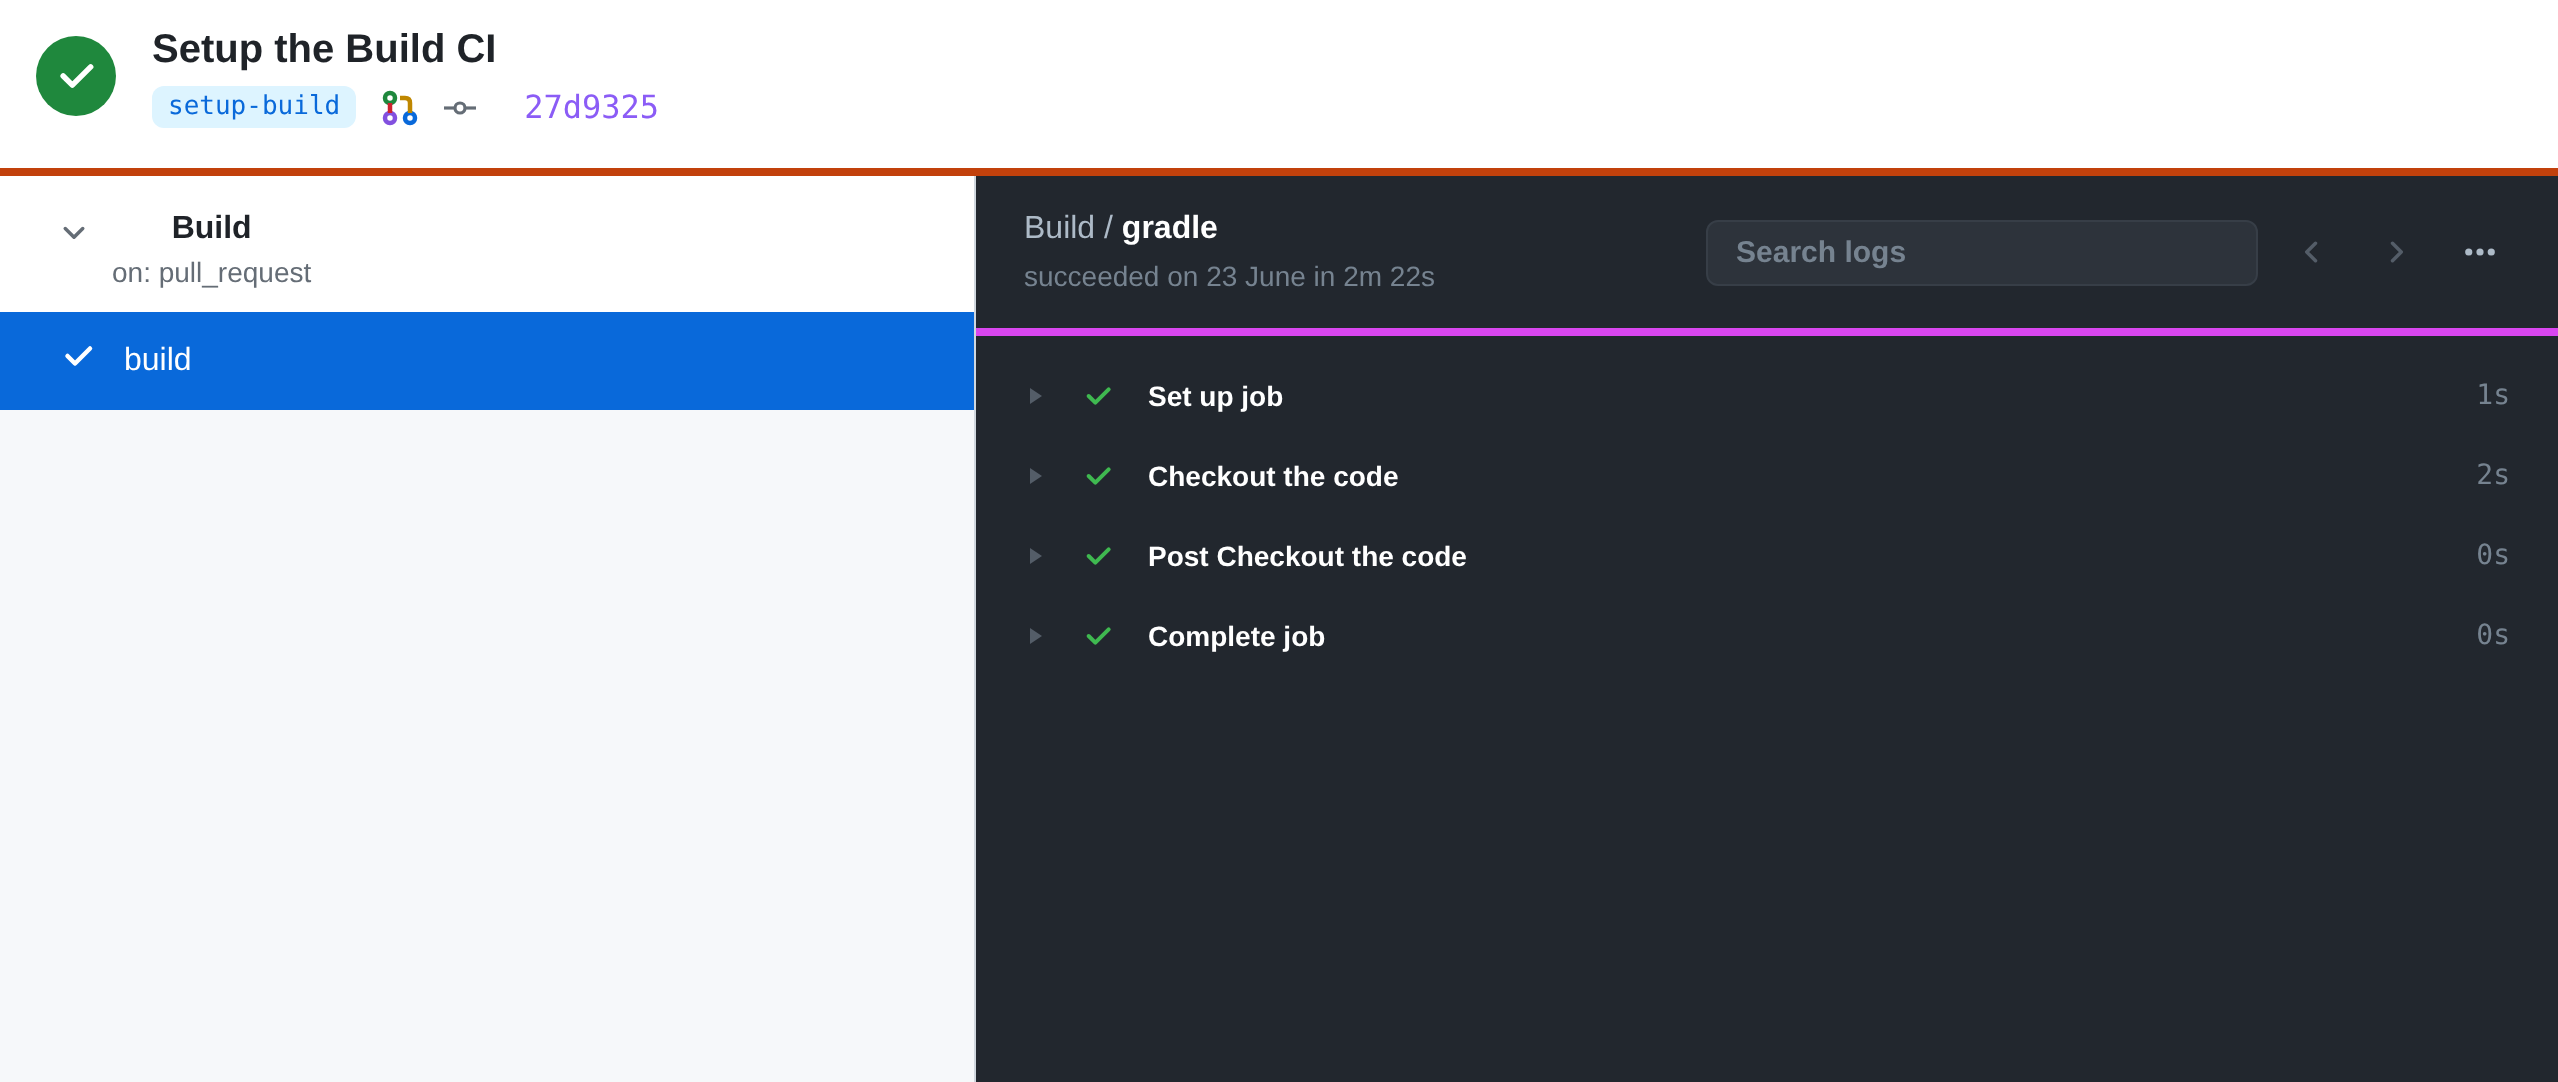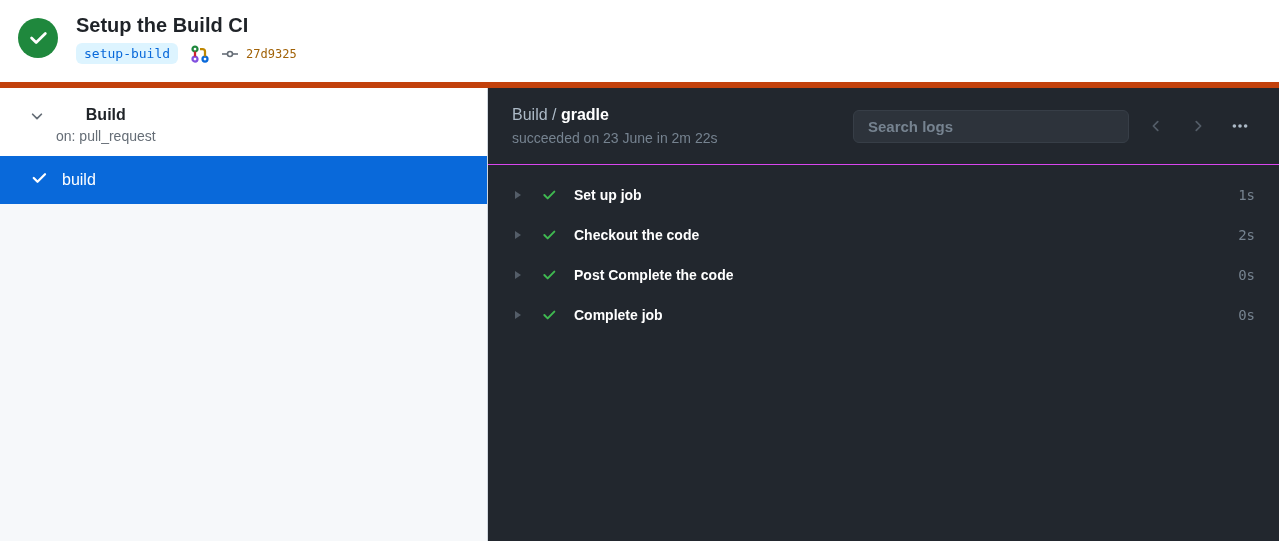--- a/index.html
+++ b/index.html
@@ -12,21 +12,21 @@
       height: 541px;
       overflow: hidden;
     }
 
     
     .header {
       display: flex;
       align-items: flex-start;
       padding: 14px 16px 14px 18px;
       gap: 18px;
-      border-bottom: 6px solid #c2410c;
+      border-bottom: 4px solid #c2410c;
       height: 88px;
     }
     .status-circle {
       width: 40px;
       height: 40px;
       border-radius: 50%;
       background: #1f883d;
       display: flex;
       align-items: center;
       justify-content: center;
@@ -42,24 +42,24 @@
       color: #0969da;
       border-radius: 6px;
       padding: 3px 8px;
       font-family: ui-monospace, SFMono-Regular, Menlo, monospace;
       font-size: 13px;
     }
     .pr-icon { display: flex; align-items: center; }
     .commit-group {
       display: flex;
       align-items: center;
-      gap: 8px;
-      color: #a16207;
+      gap: 24px;
+      color: #8b5cf6;
       font-family: ui-monospace, SFMono-Regular, Menlo, monospace;
-      font-size: 12px;
+      font-size: 16px;
     }
 
     
     .main {
       display: flex;
       height: calc(541px - 88px);
     }
 
     
     .sidebar {
@@ -105,21 +105,21 @@
       flex: 1;
       background: #22272e;
       color: #cdd9e5;
       display: flex;
       flex-direction: column;
     }
     .content-header {
       display: flex;
       align-items: center;
       padding: 18px 24px 18px 24px;
-      border-bottom: 1px solid #d946ef;
+      border-bottom: 4px solid #d946ef;
       gap: 12px;
     }
     .content-title-group { flex: 1; }
     .breadcrumb { font-size: 16px; color: #adbac7; }
     .breadcrumb .strong { color: #ffffff; font-weight: 600; }
     .content-subtitle { font-size: 14px; color: #768390; margin-top: 6px; }
     .search-input {
       background: #2d333b;
       border: 1px solid #373e47;
       border-radius: 6px;
@@ -304,21 +304,21 @@
         <span class="play-icon">
           <svg width="10" height="10" viewBox="0 0 10 10">
               <polygon points="2,1 8,5 2,9" fill="#545d68"></polygon>
             </svg>
         </span>
         <span class="check-icon">
           <svg width="16" height="16" viewBox="0 0 24 24" fill="none" stroke="#3fb950" stroke-width="3" stroke-linecap="round" stroke-linejoin="round">
               <polyline points="5 12 10 17 20 7"></polyline>
             </svg>
         </span>
-        <span class="step-name">Post Complete the code</span>
+        <span class="step-name">Post Checkout the code</span>
         <span class="step-duration">0s</span>
       </div>
 
       <div class="step-row">
         <span class="play-icon">
           <svg width="10" height="10" viewBox="0 0 10 10">
               <polygon points="2,1 8,5 2,9" fill="#545d68"></polygon>
             </svg>
         </span>
         <span class="check-icon">

